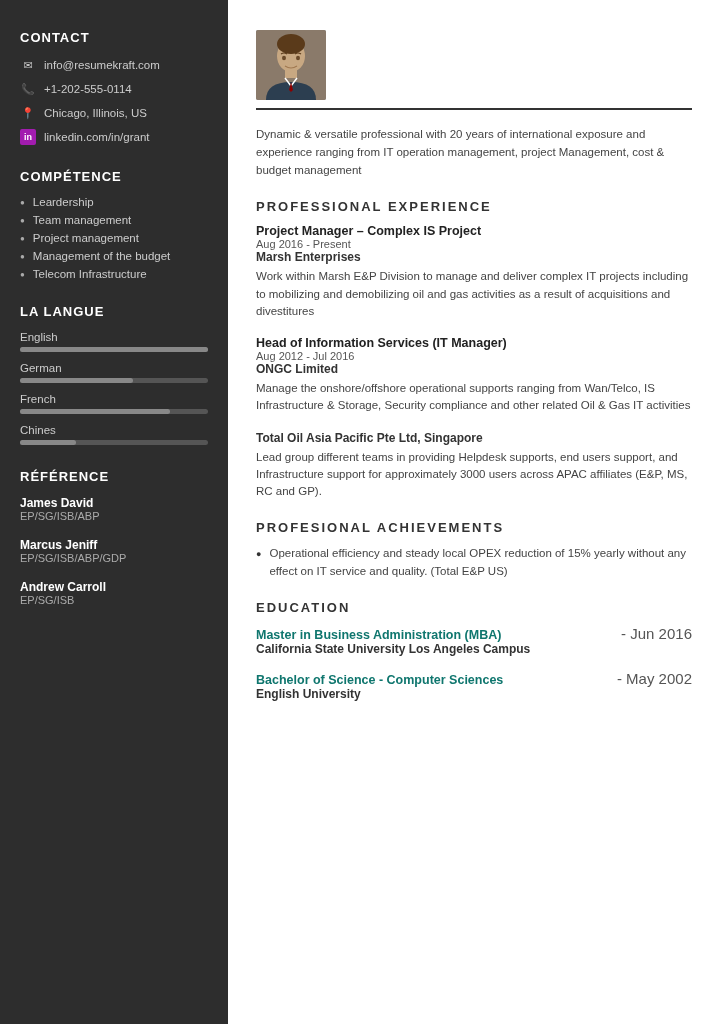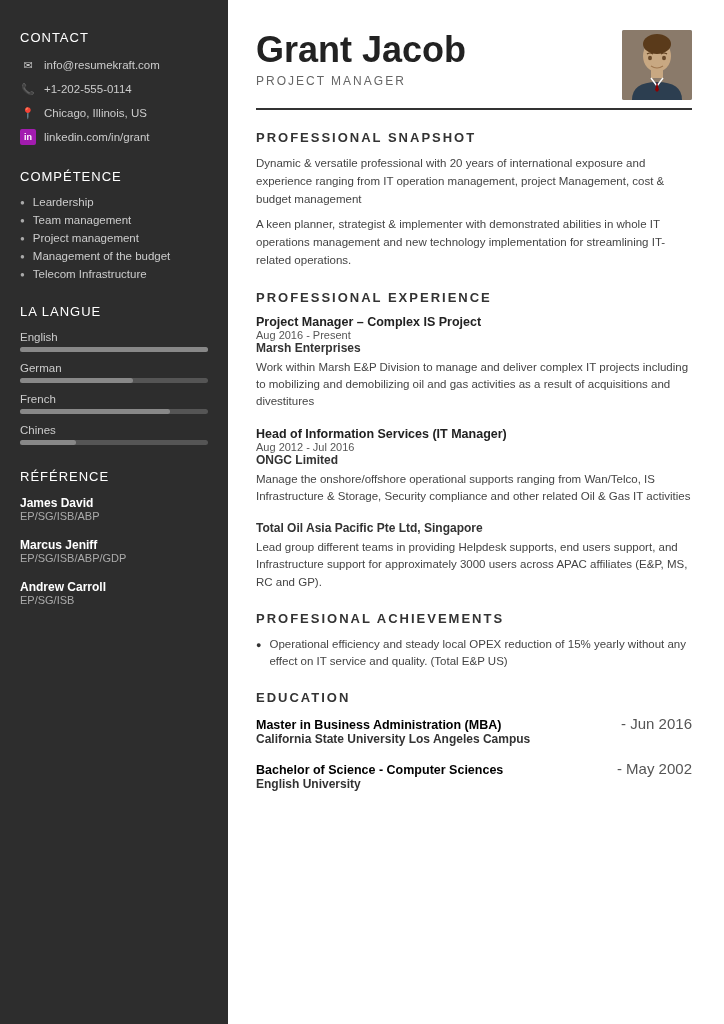--- a/index.html
+++ b/index.html
@@ -22,21 +22,21 @@
     .sidebar {
       width: 228px;
       background: #2d2d2d;
       color: #ccc;
       padding: 30px 20px;
       flex-shrink: 0;
     }
     .sidebar-section-title {
       color: #fff;
       font-size: 13px;
-      font-weight: normal;
+      font-weight: bold;
       letter-spacing: 1px;
       margin-bottom: 12px;
       margin-top: 24px;
     }
     .sidebar-section-title:first-child { margin-top: 0; }
     .contact-item {
       display: flex;
       align-items: center;
       margin-bottom: 8px;
       font-size: 11.5px;
@@ -207,21 +207,21 @@
     }
     .edu-item { margin-bottom: 14px; }
     .edu-header {
       display: flex;
       justify-content: space-between;
       align-items: baseline;
     }
     .edu-degree {
       font-size: 12.5px;
       font-weight: bold;
-      color: #000000;
+      color: #0f766e;
     }
     .edu-date {
       font-size: 15px;
       color: #555;
       white-space: nowrap;
     }
     .edu-school {
       font-size: 12px;
       font-weight: bold;
       color: #333;
@@ -302,24 +302,20 @@
         </div>
         <div class="reference-item">
           <div class="reference-name">Andrew Carroll</div>
           <div class="reference-code">EP/SG/ISB</div>
         </div>
       </div>
   </div>
 
   <div class="main">
     <div class="main-header">
-      <div class="name-block">
-        <div class="main-name">Grant Jacob</div>
-        <div class="main-title">PROJECT MANAGER</div>
-      </div>
       <div class="avatar">
         <svg class="avatar-svg" viewBox="0 0 70 70" xmlns="http://www.w3.org/2000/svg">
           <rect width="70" height="70" fill="#8a7a6a"></rect>
 
           <ellipse cx="35" cy="26" rx="14" ry="16" fill="#c8a882"></ellipse>
 
           <ellipse cx="35" cy="14" rx="14" ry="10" fill="#5a3a1a"></ellipse>
 
           <rect x="29" y="40" width="12" height="8" fill="#c8a882"></rect>
 
@@ -333,24 +329,22 @@
           <ellipse cx="42" cy="28" rx="2" ry="2.2" fill="#6a4a2a"></ellipse>
           <path d="M29 36 Q35 40 41 36" fill="none" stroke="#a07850" stroke-width="1.2"></path>
 
           <path d="M25 24 Q28 22 31 24" fill="none" stroke="#5a3a1a" stroke-width="1.2"></path>
           <path d="M39 24 Q42 22 45 24" fill="none" stroke="#5a3a1a" stroke-width="1.2"></path>
         </svg>
       </div>
     </div>
     <hr class="header-divider">
 
-    <div class="section-title">PROFESSIONAL SNAPSHOT</div>
     <div id="snapshot-body">
         <p class="snapshot-para">Dynamic &amp; versatile professional with  20 years of international exposure and experience ranging from IT operation management, project Management, cost &amp; budget management</p>
-        <p class="snapshot-para">A keen planner, strategist &amp; implementer with demonstrated abilities in whole IT operations management and new technology implementation for streamlining IT-related operations.</p>
       </div>
 
     <div class="section-title">PROFESSIONAL EXPERIENCE</div>
     <div id="experience-list">
         <div class="exp-item">
           <div class="exp-header">
             <span class="exp-job-title">Project Manager – Complex IS Project</span>
             <span class="exp-date">Aug 2016 - Present</span>
           </div>
           <div class="exp-company">Marsh Enterprises</div>

